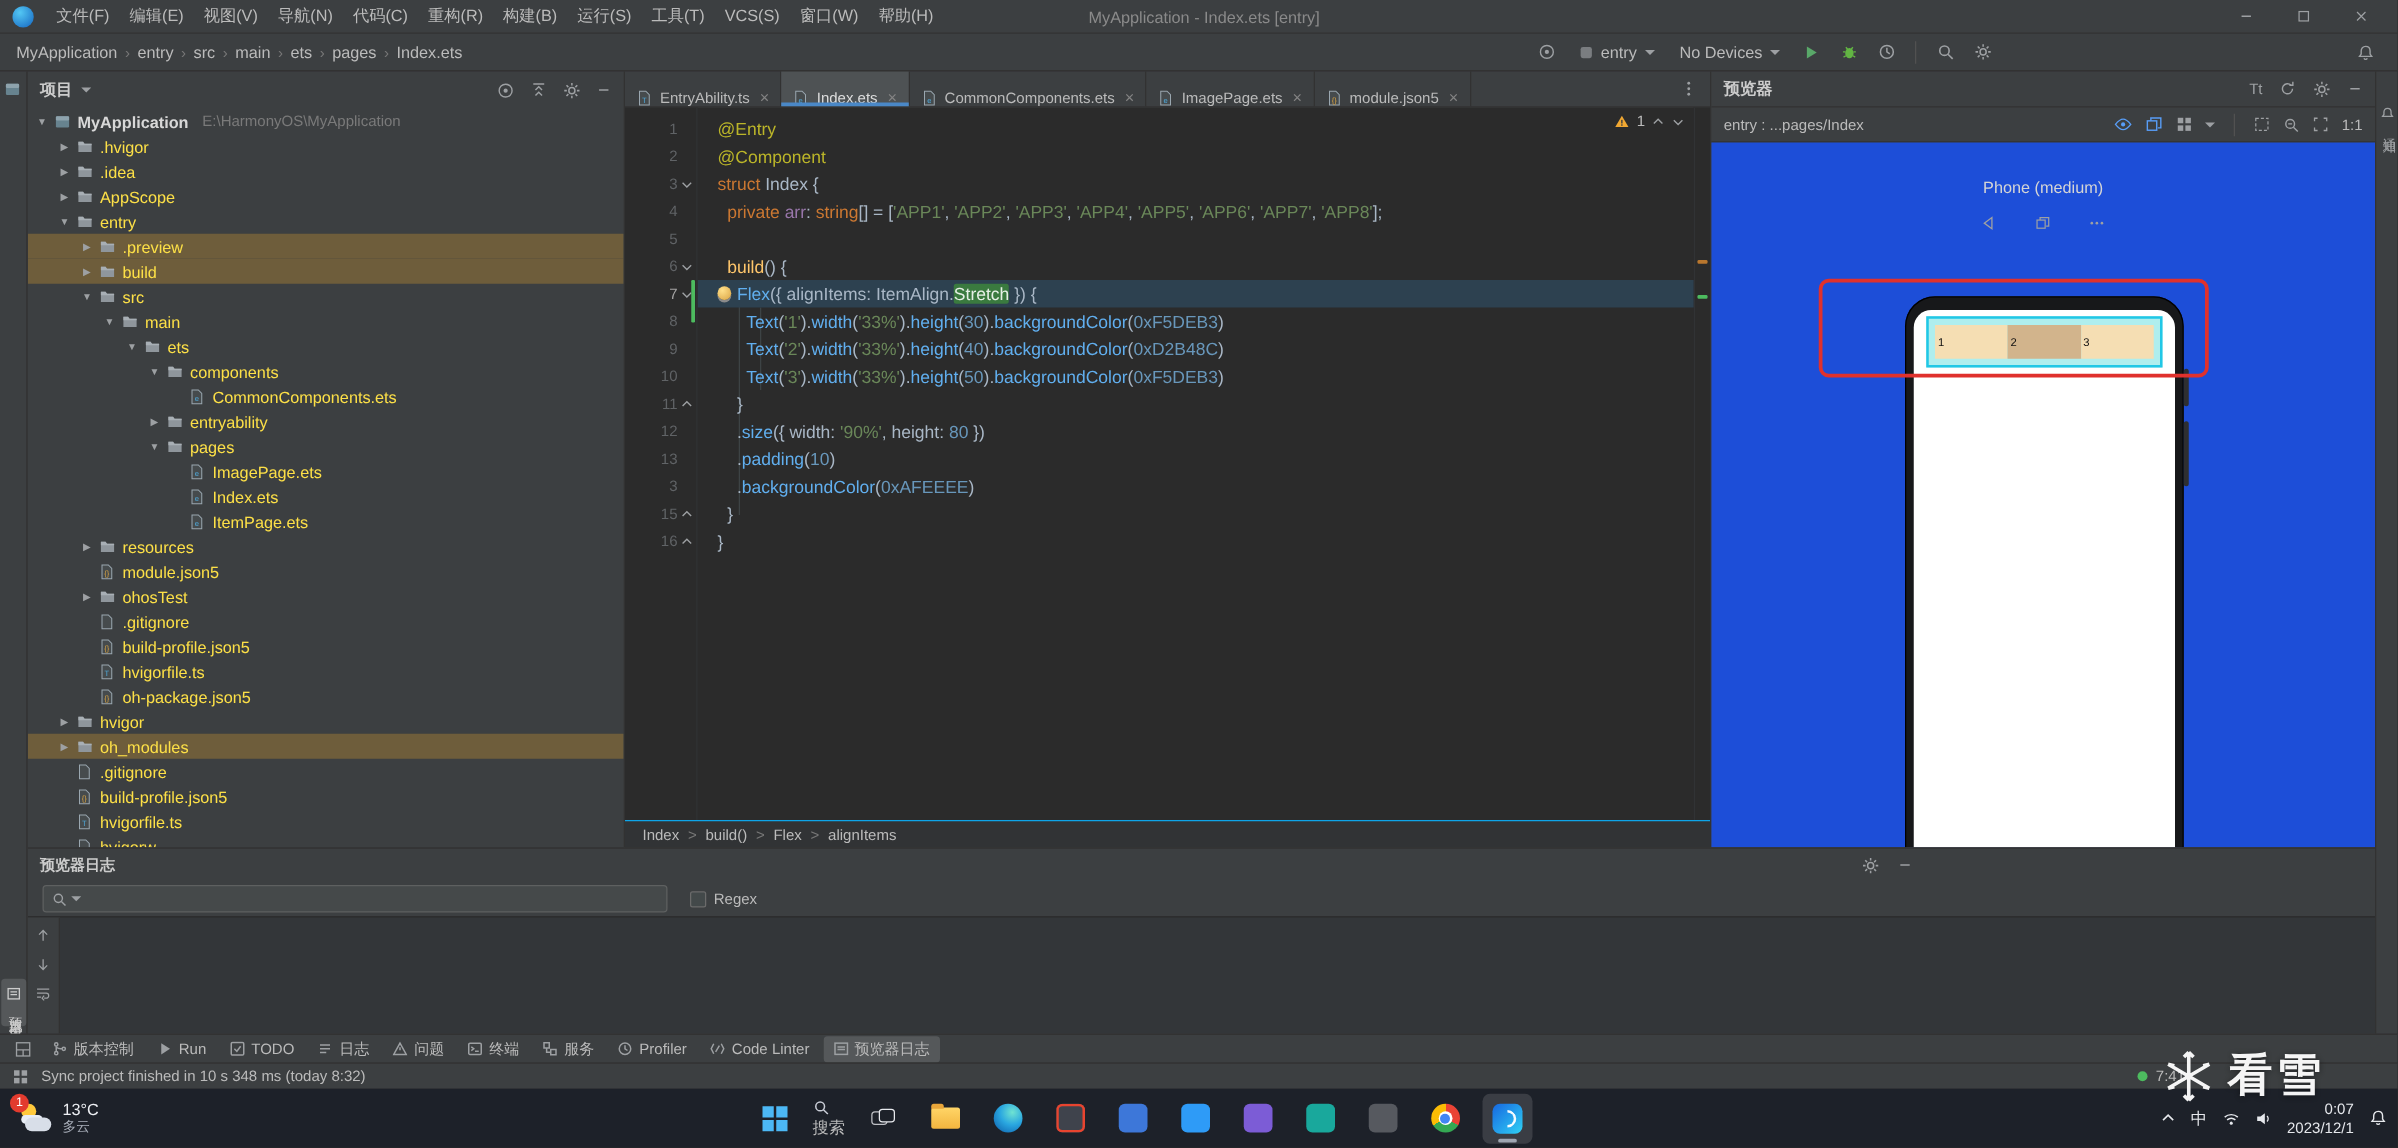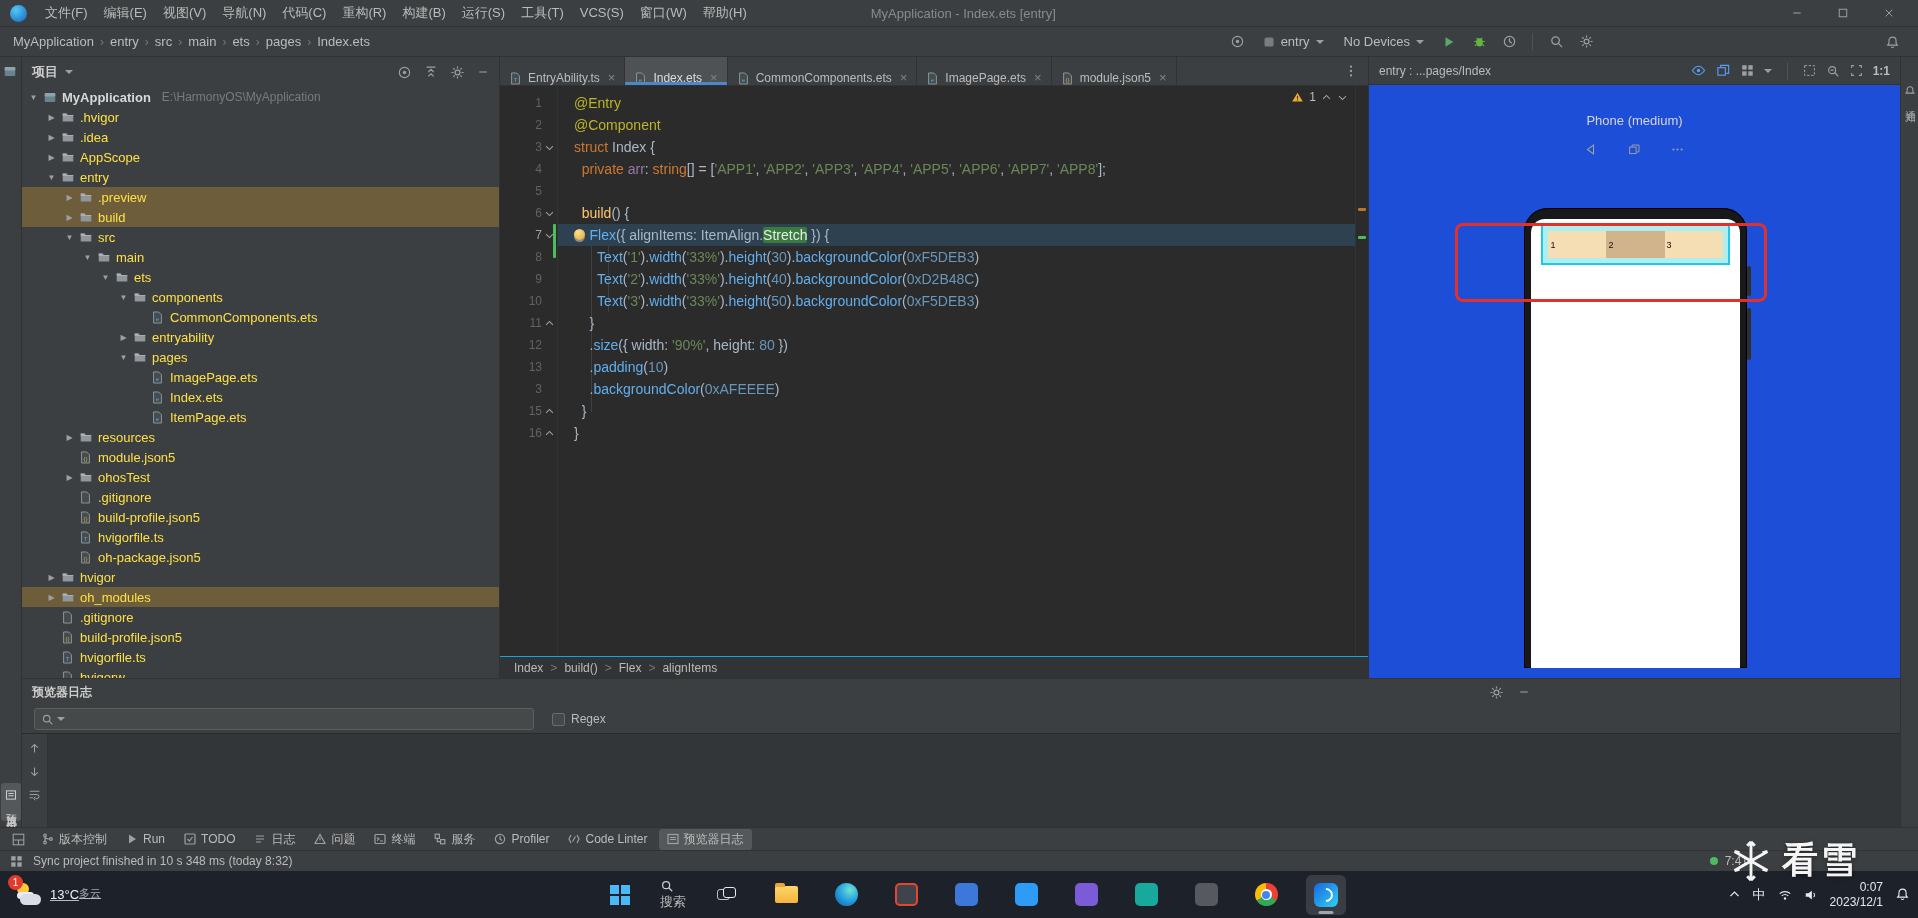--- a/index.html
+++ b/index.html
@@ -83,21 +83,21 @@
 .stripe-mark{position:absolute;right:2px;width:8px;height:3px;border-radius:1px;}
 #editor-bc{height:22px;flex:none;background:#313335;border-top:1px solid #0ea5e9;display:flex;align-items:center;padding:0 14px;gap:7px;font-size:12px;color:#BBBBBB;}
 .ebc-sep{color:#777;}
 
 
 #previewer{position:absolute;left:1368px;top:57px;width:532px;height:621px;background:#3C3F41;border-left:1px solid #323232;display:flex;flex-direction:column;overflow:hidden;}
 #pv-header{height:29px;flex:none;display:flex;align-items:center;padding:0 10px;border-bottom:1px solid #323232;}
 #pv-title{font-weight:bold;color:#CCCCCC;}
 #pv-header-tools{margin-left:auto;display:flex;gap:13px;align-items:center;color:#9DA0A3;font-size:12px;}
 #pv-target-row{height:28px;flex:none;display:flex;align-items:center;padding:0 10px;border-bottom:1px solid #323232;font-size:12px;color:#BBBBBB;}
-#pv-target-tools{margin-left:auto;display:flex;gap:10px;align-items:center;font-weight:bold;}
+#pv-target-tools{margin-left:auto;display:flex;gap:10px;align-items:center;}
 .pv-zoom{color:#BBBBBB;font-size:12px;}
 #pv-canvas{flex:1;position:relative;background:#1d4ed8;overflow:hidden;}
 #pv-device-label{position:absolute;top:28px;width:100%;text-align:center;color:#D5D5D5;font-size:13px;}
 #pv-canvas-tools{position:absolute;top:58px;width:100%;display:flex;justify-content:center;gap:30px;}
 #pv-phone{position:absolute;left:155px;top:123px;width:223px;height:460px;background:#17181A;border-radius:24px 24px 0 0;box-shadow:inset 0 0 0 1px #000;}
 .phone-btn{position:absolute;right:-4px;width:4px;background:#2E2F31;border-radius:2px;}
 .phone-btn.b1{top:58px;height:30px;}
 .phone-btn.b2{top:100px;height:52px;}
 #pv-screen{position:absolute;left:7px;top:11px;right:7px;bottom:0;background:#FFFFFF;border-radius:14px 14px 0 0;overflow:hidden;}
 #pv-flex{position:absolute;left:5%;top:5px;width:90%;height:41px;display:flex;align-items:stretch;padding:5px;}
@@ -129,24 +129,24 @@
 #status-right{margin-left:auto;display:flex;align-items:center;gap:7px;margin-right:160px;}
 .green-dot{width:8px;height:8px;border-radius:50%;background:#4DBB5F;}
 
 
 #taskbar{position:absolute;left:0;top:871px;width:100%;height:47px;background:#1D2129;z-index:10;}
 #tb-weather{position:absolute;left:0;top:0;height:47px;display:flex;align-items:center;gap:9px;padding:0 14px;}
 .weather-ic{width:27px;height:23px;position:relative;}
 .weather-ic::before{content:"";position:absolute;left:3px;top:0;width:12px;height:12px;border-radius:50%;background:#FFC93C;}
 .weather-ic::after{content:"";position:absolute;right:0;bottom:1px;width:21px;height:11px;border-radius:8px;background:#D8DEE8;box-shadow:-5px -4px 0 -2px #E8EDF5;}
 #tb-weather-badge{position:absolute;left:8px;top:4px;min-width:15px;height:15px;border-radius:50%;background:#E23B2E;color:#FFF;font-size:10px;display:flex;align-items:center;justify-content:center;z-index:2;}
-#tb-weather-text{display:flex;line-height:1.2;text-decoration:underline;}
+#tb-weather-text{display:flex;flex-direction:column;line-height:1.2;}
 .temp{color:#EDEFF3;font-size:13px;}
 .desc{color:#A7ADB8;font-size:11px;}
-#tb-center{position:absolute;left:600px;top:0;height:47px;display:flex;align-items:center;gap:20px;}
+#tb-center{position:absolute;left:600px;top:0;height:47px;display:flex;align-items:center;gap:10px;}
 .tb-app{width:40px;height:40px;border:none;background:transparent;border-radius:6px;display:flex;align-items:center;justify-content:center;position:relative;}
 .tb-app.active{background:rgba(255,255,255,0.13);}
 .tb-app.active::after{content:"";position:absolute;bottom:1px;left:50%;transform:translateX(-50%);width:15px;height:3px;border-radius:2px;background:#9FA6B2;}
 .winlogo{display:grid;grid-template-columns:9px 9px;grid-template-rows:9px 9px;gap:2px;}
 .winlogo i{background:#4CB8F5;}
 .tv{position:relative;width:19px;height:15px;}
 .tv i{position:absolute;border:1.7px solid #E8EAEE;border-radius:3px;width:13px;height:11px;}
 .tv i:first-child{left:0;top:2px;opacity:.8;}
 .tv i:last-child{right:0;top:0;background:#1D2129;}
 .fx-folder{width:23px;height:17px;background:linear-gradient(#FFD567,#F3B53F);border-radius:2px;position:relative;display:block;}
@@ -840,20 +840,43 @@
         <span class="ebc-sep">&gt;</span>
         <span class="ebc-item">build()</span>
         <span class="ebc-sep">&gt;</span>
         <span class="ebc-item">Flex</span>
         <span class="ebc-sep">&gt;</span>
         <span class="ebc-item">alignItems</span>
       </div>
   </div>
 
   <div id="previewer">
+    <div id="pv-header">
+      <span id="pv-title">预览器</span>
+      <div id="pv-header-tools">
+        <span class="pv-tool">Tt</span>
+        <span class="pv-tool">
+            <svg width="14" height="14" viewBox="0 0 16 16" fill="none">
+              <path d="M12.6 8a4.6 4.6 0 1 1-1.3-3.2" stroke="#9DA0A3" stroke-width="1.3"></path>
+              <path d="M12.9 1.6v3.2h-3.2" stroke="#9DA0A3" stroke-width="1.3"></path>
+            </svg>
+          </span>
+        <span class="pv-tool">
+            <svg width="15" height="15" viewBox="0 0 16 16" fill="none">
+              <circle cx="8" cy="8" r="2.6" stroke="#9DA0A3" stroke-width="1.3"></circle>
+              <path d="M8 1.5v2.2M8 12.3v2.2M1.5 8h2.2M12.3 8h2.2M3.4 3.4l1.6 1.6M11 11l1.6 1.6M12.6 3.4L11 5M5 11l-1.6 1.6" stroke="#9DA0A3" stroke-width="1.3"></path>
+            </svg>
+          </span>
+        <span class="pv-tool">
+            <svg width="12" height="12" viewBox="0 0 16 16" fill="none">
+              <path d="M3 8h10" stroke="#9DA0A3" stroke-width="1.4"></path>
+            </svg>
+          </span>
+      </div>
+    </div>
     <div id="pv-target-row">
       <span>entry : ...pages/Index</span>
       <div id="pv-target-tools">
         <span class="pv-tool">
             <svg width="15" height="15" viewBox="0 0 16 16" fill="none">
               <path d="M1.5 8C4 4.8 6 3.5 8 3.5S12 4.8 14.5 8C12 11.2 10 12.5 8 12.5S4 11.2 1.5 8z" stroke="#589DF6" stroke-width="1.2"></path>
               <circle cx="8" cy="8" r="1.8" fill="#589DF6"></circle>
             </svg>
           </span>
         <span class="pv-tool">

